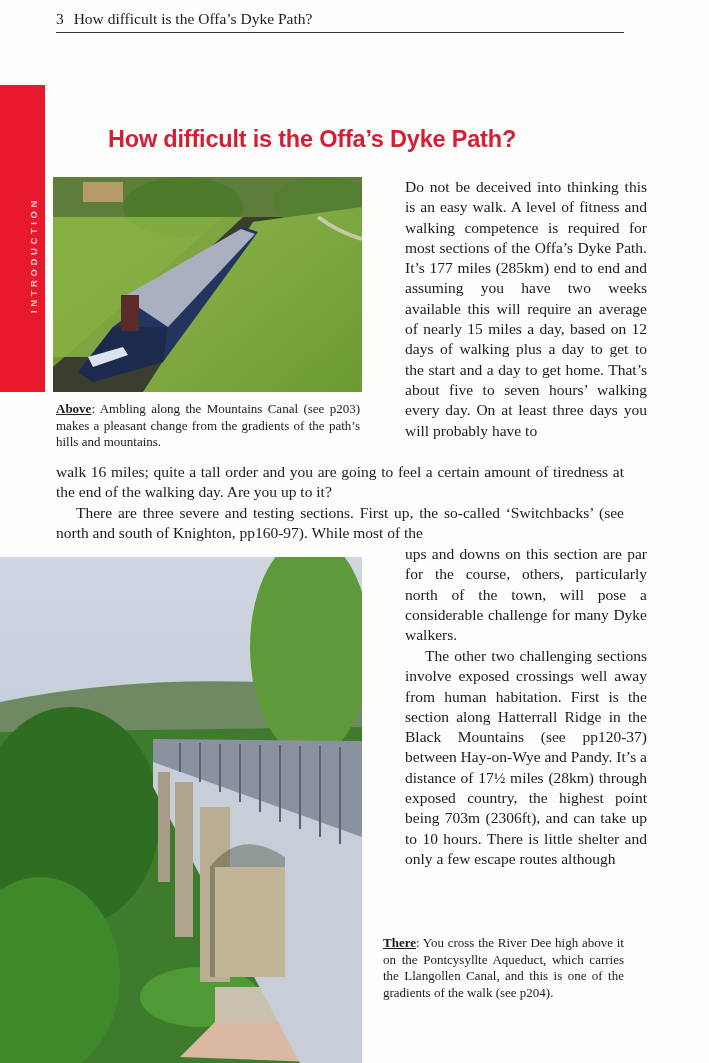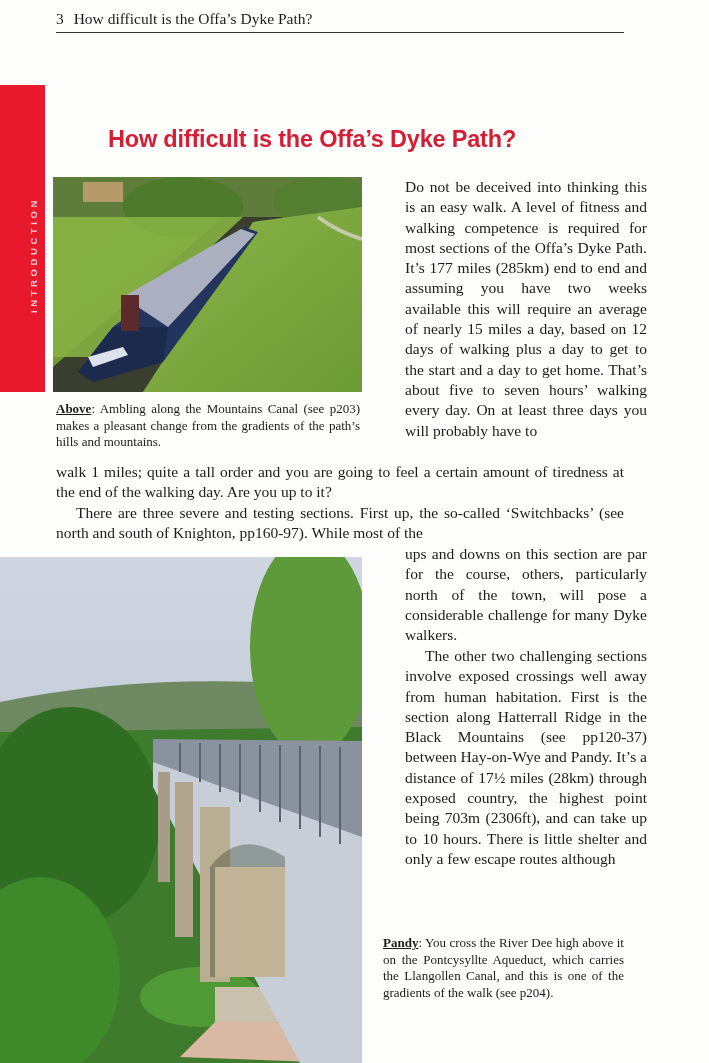--- a/index.html
+++ b/index.html
@@ -88,21 +88,21 @@
     <rect x="68" y="118" width="18" height="36" fill="#5b2a2a"></rect>
   </svg>
 </div>
 
 <div class="caption" id="caption-above">
   <b>Above</b><span>: Ambling along the Mountains Canal (see p203) makes a pleasant change from the gradients of the path’s hills and mountains.</span>
 </div>
 
 <div class="col-right body-text" style="top:177px;">Do not be deceived into thinking this is an easy walk. A level of fitness and walking competence is required for most sections of the Offa’s Dyke Path. It’s 177 miles (285km) end to end and assuming you have two weeks available this will require an average of nearly 15 miles a day, based on 12 days of walking plus a day to get to the start and a day to get home. That’s about five to seven hours’ walking every day. On at least three days you will probably have to</div>
 
-<div class="full body-text" style="top:462px;">walk 1 miles; quite a tall order and you are going to feel a certain amount of tiredness at the end of the walking day. Are you up to it?</div>
+<div class="full body-text" style="top:462px;">walk 16 miles; quite a tall order and you are going to feel a certain amount of tiredness at the end of the walking day. Are you up to it?</div>
 
 <div class="full body-text indent" style="top:503px;">There are three severe and testing sections. First up, the so-called ‘Switchbacks’ (see north and south of Knighton, pp160-97). While most of the</div>
 
 <div class="col-right body-text" style="top:544px;">ups and downs on this section are par for the course, others, particularly north of the town, will pose a considerable challenge for many Dyke walkers.</div>
 
 <div class="col-right body-text indent" style="top:646px;">The other two challenging sections involve exposed crossings well away from human habitation. First is the section along Hatterrall Ridge in the Black Mountains (see pp120-37) between Hay-on-Wye and Pandy. It’s a distance of 17½ miles (28km) through exposed country, the highest point being 703m (2306ft), and can take up to 10 hours. There is little shelter and only a few escape routes although</div>
 
 <div class="photo" id="aqueduct-photo">
   <svg viewBox="0 0 362 506" preserveAspectRatio="none">
     <defs>
@@ -137,14 +137,14 @@
       <line x1="260" y1="188" x2="260" y2="255"></line>
       <line x1="280" y1="188" x2="280" y2="265"></line>
       <line x1="300" y1="189" x2="300" y2="272"></line>
       <line x1="320" y1="189" x2="320" y2="280"></line>
       <line x1="340" y1="190" x2="340" y2="287"></line>
     </g>
   </svg>
 </div>
 
 <div class="caption" id="caption-left">
-  <b>Pandy</b><span>: You cross the River Dee high above it on the Pontcysyllte Aqueduct, which carries the Llangollen Canal, and this is one of the gradients of the walk (see p204).</span>
+  <b>There</b><span>: You cross the River Dee high above it on the Pontcysyllte Aqueduct, which carries the Llangollen Canal, and this is one of the gradients of the walk (see p204).</span>
 </div>
 
 </body></html>

